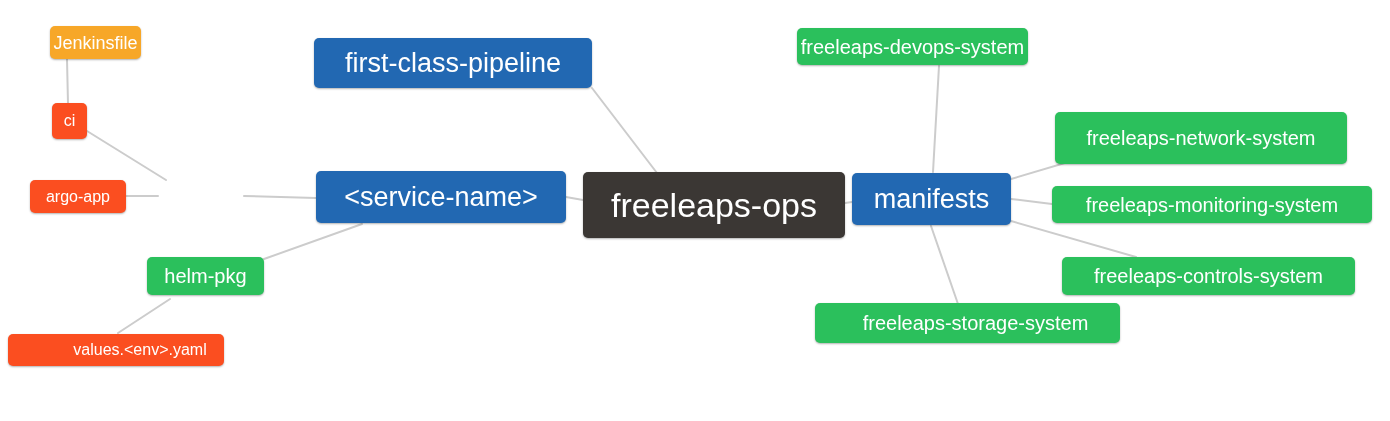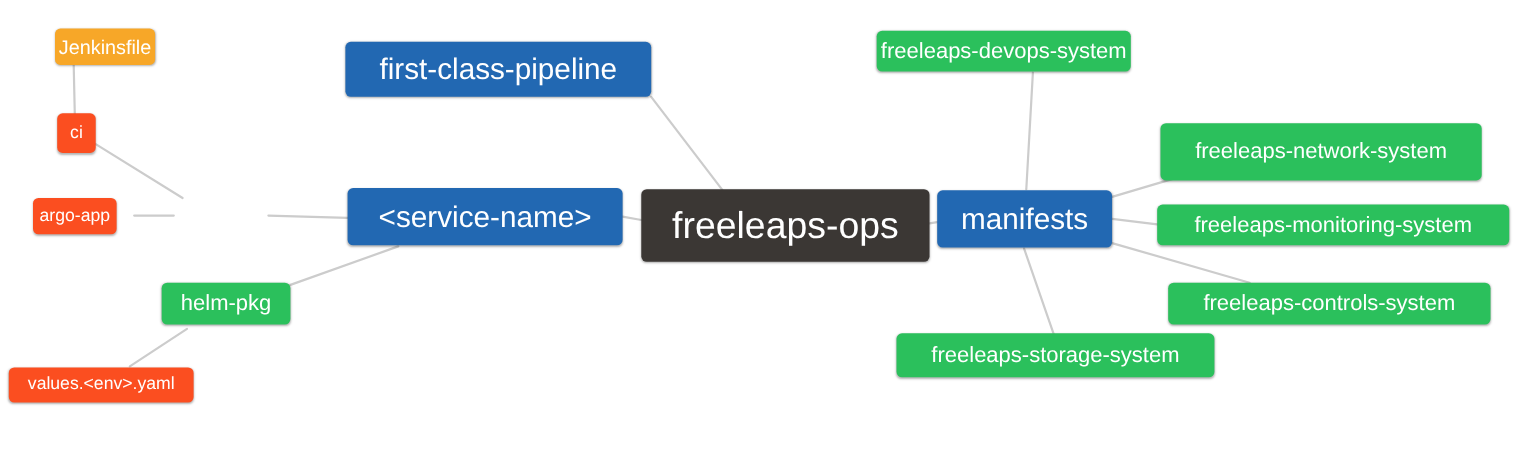--- a/index.html
+++ b/index.html
@@ -48,38 +48,38 @@
     <line class="edge" x1="1011" y1="179" x2="1112" y2="149"></line>
     <line class="edge" x1="1011" y1="199" x2="1052" y2="204"></line>
     <line class="edge" x1="1011" y1="221" x2="1136" y2="257"></line>
     <line class="edge" x1="931" y1="226" x2="958" y2="304"></line>
   </svg>
 
   <div class="node lvl-orange" style="left:22px;top:26px;width:91px;height:33px;">Jenkinsfile</div>
 
   <div class="node lvl-red" style="left:52px;top:103px;width:35px;height:36px;">ci</div>
 
-  <div class="node lvl-red" style="left:30px;top:180px;width:76px;height:33px;">argo-app</div>
+  <div class="node lvl-red" style="left:30px;top:180px;width:96px;height:33px;">argo-app</div>
 
 
   <div class="node lvl-green" style="left:147px;top:257px;width:117px;height:38px;">helm-pkg</div>
 
-  <div class="node lvl-red" style="left:8px;top:334px;width:168px;height:32px;">values.&lt;env&gt;.yaml</div>
+  <div class="node lvl-red" style="left:8px;top:334px;width:168px;height:32px;padding-left:48px;">values.&lt;env&gt;.yaml</div>
 
   <div class="node lvl-branch" style="left:314px;top:38px;width:278px;height:50px;">first-class-pipeline</div>
 
   <div class="node lvl-branch" style="left:316px;top:171px;width:250px;height:52px;">&lt;service-name&gt;</div>
 
   <div class="node lvl-root" style="left:583px;top:172px;width:262px;height:66px;">freeleaps-ops</div>
 
   <div class="node lvl-branch" style="left:852px;top:173px;width:159px;height:52px;">manifests</div>
 
   <div class="node lvl-green" style="left:797px;top:28px;width:231px;height:37px;">freeleaps-devops-system</div>
 
   <div class="node lvl-green" style="left:1055px;top:112px;width:292px;height:52px;">freeleaps-network-system</div>
 
   <div class="node lvl-green" style="left:1052px;top:186px;width:320px;height:37px;">freeleaps-monitoring-system</div>
 
   <div class="node lvl-green" style="left:1062px;top:257px;width:293px;height:38px;">freeleaps-controls-system</div>
 
-  <div class="node lvl-green" style="left:815px;top:303px;width:289px;height:40px;">freeleaps-storage-system</div>
+  <div class="node lvl-green" style="left:815px;top:303px;width:289px;height:40px;padding-left:16px;">freeleaps-storage-system</div>
 
 </div>
 
 </body></html>

